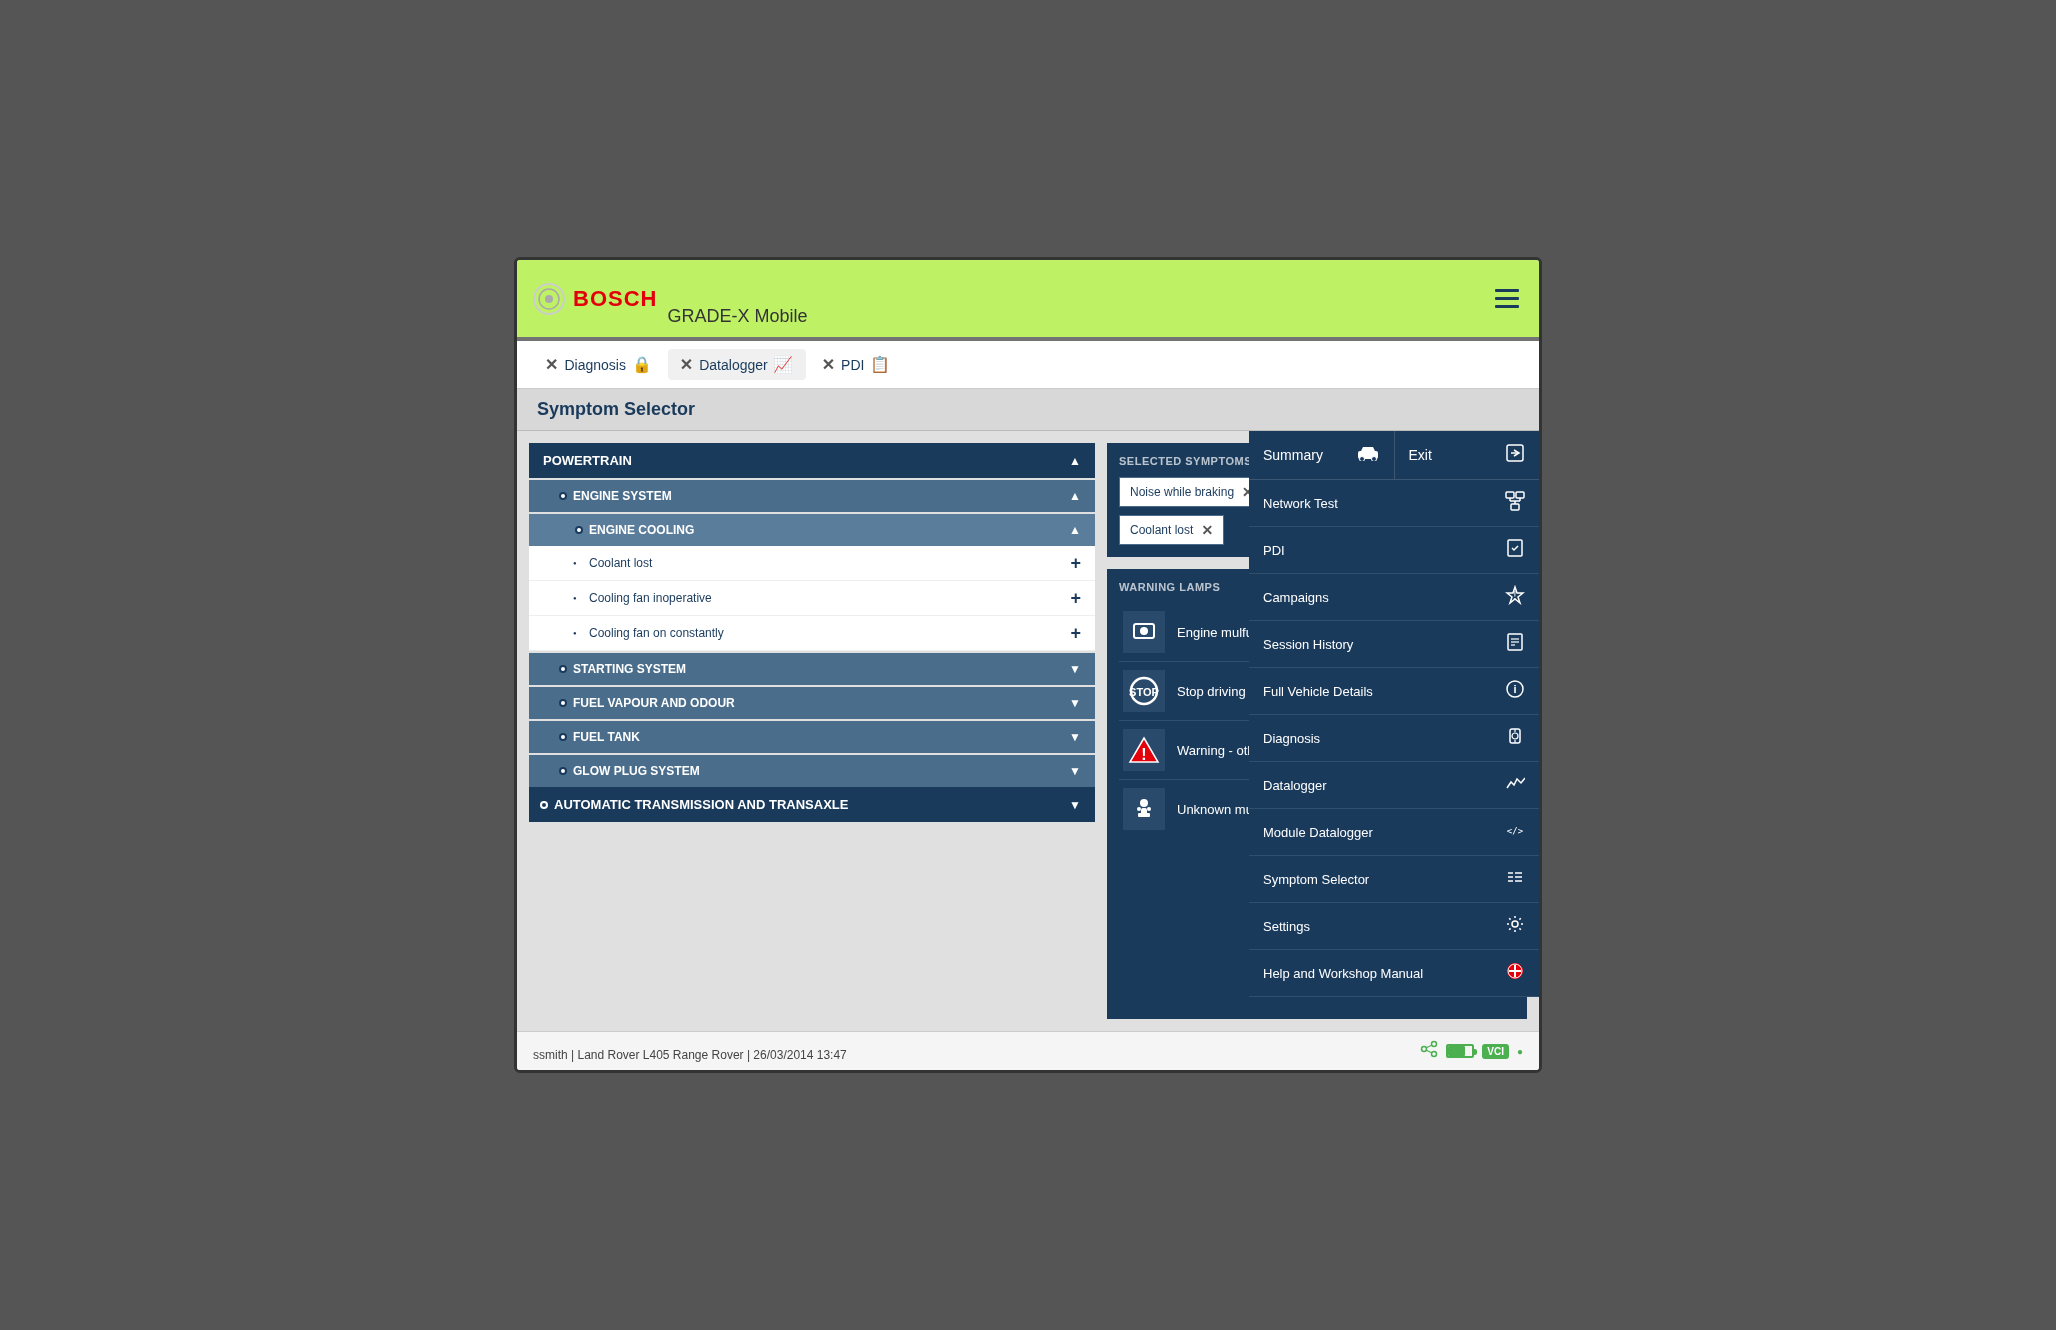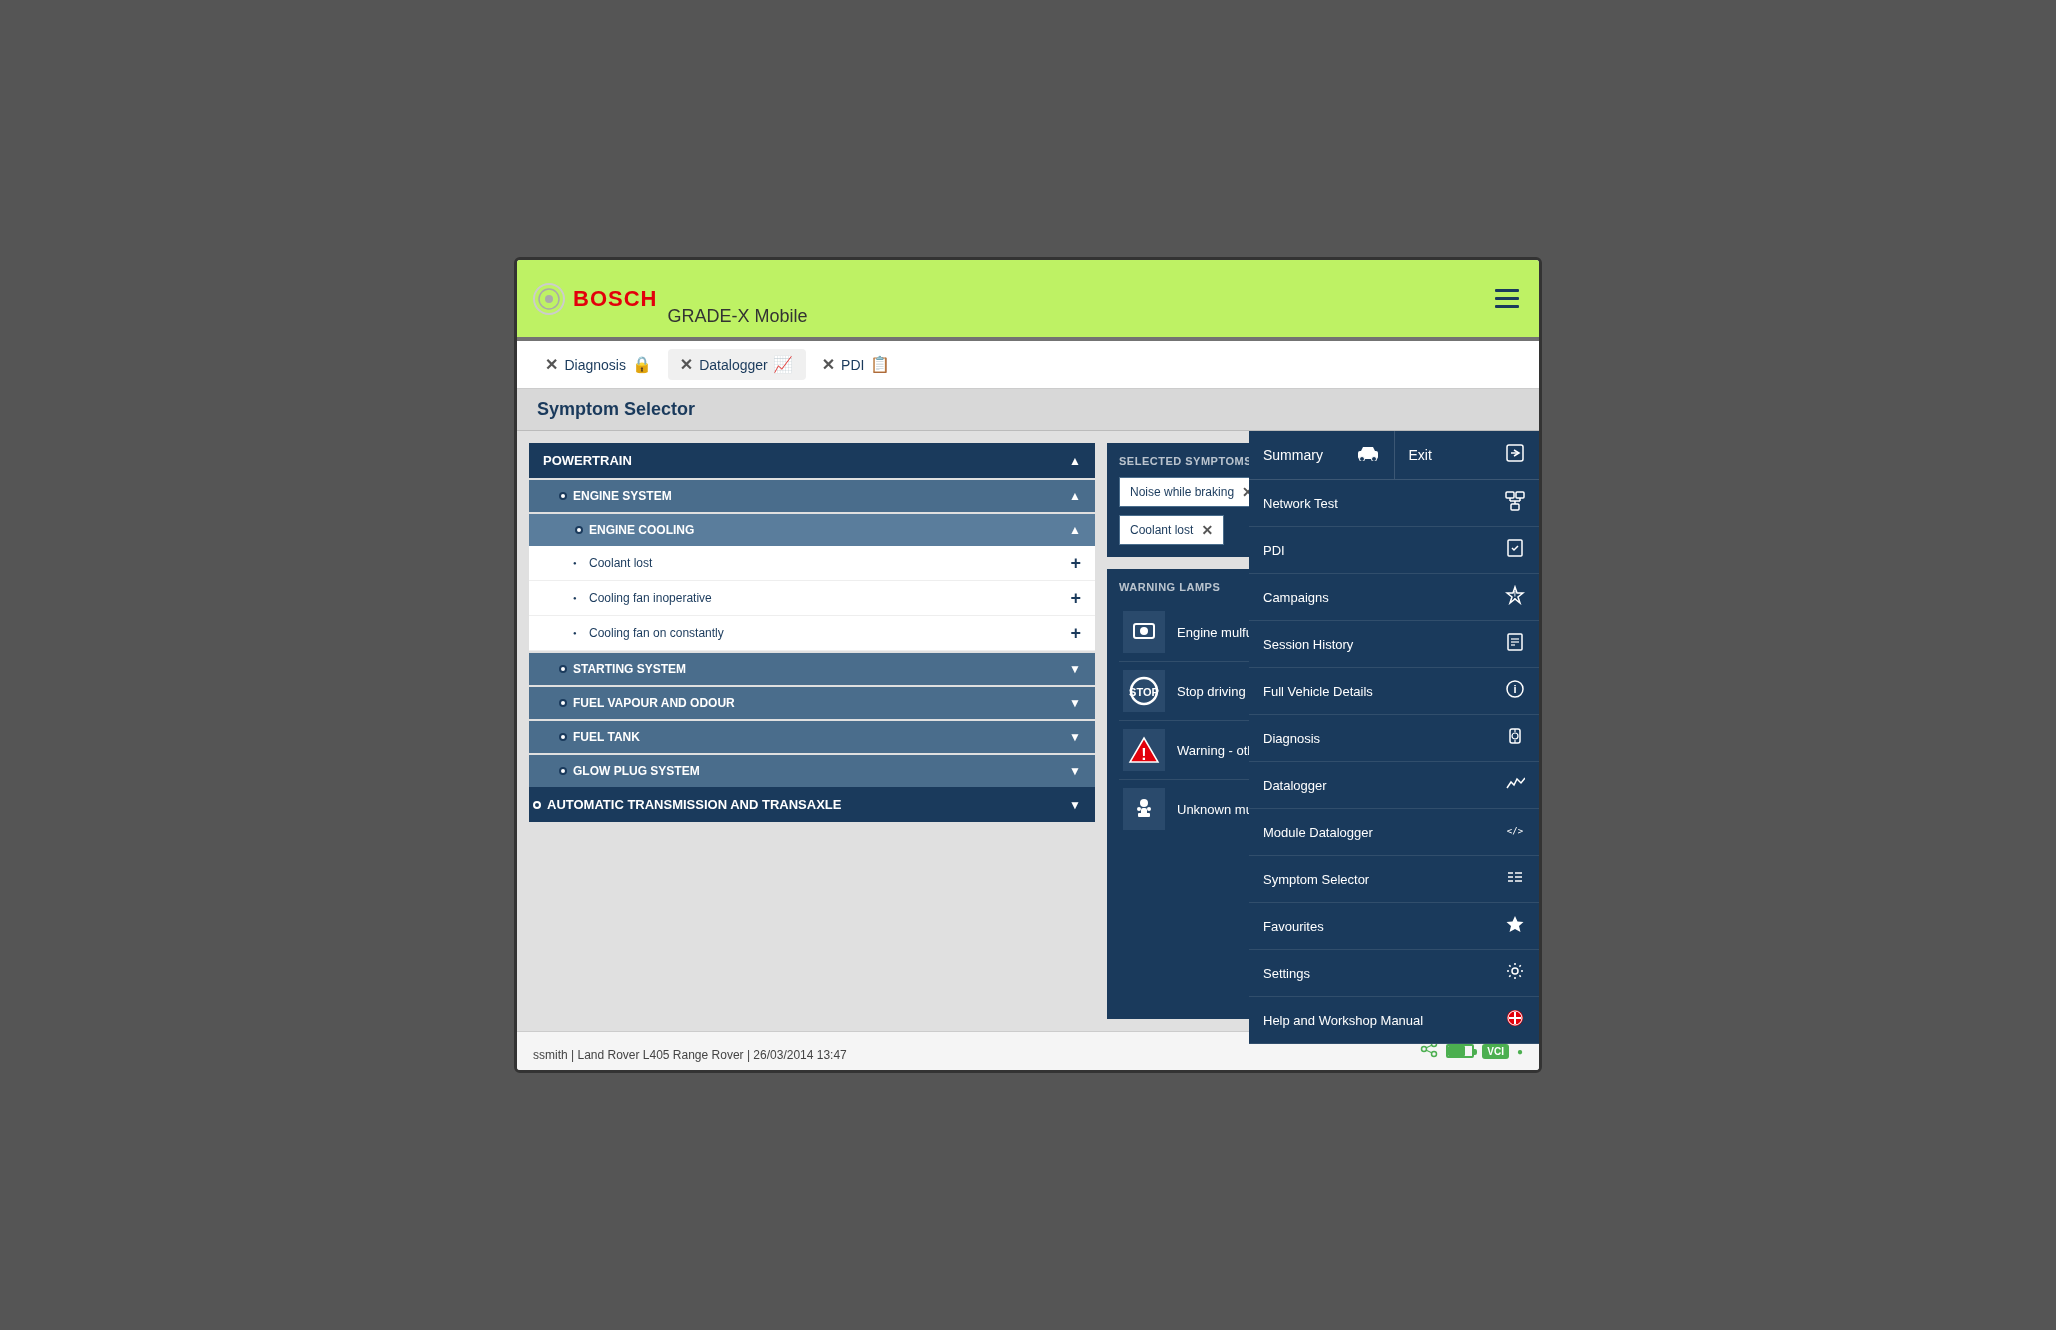--- a/index.html
+++ b/index.html
@@ -501,21 +501,21 @@
           </div>
 
           <div class="tree-sub-header">
             <div class="tree-connector">
               <div class="tree-dot"></div>
               <span>GLOW PLUG SYSTEM</span>
             </div>
             <span class="chevron">▼</span>
           </div>
 
-          <div class="tree-header" style="background:#1a3a5c; padding-left:4px;">
+          <div class="tree-header" style="background:#1a3a5c; padding-left:11px;">
             <div class="tree-connector">
               <div class="tree-dot" style="background:#1a3a5c; border-color:#fff;"></div>
               <span>AUTOMATIC TRANSMISSION AND TRANSAXLE</span>
             </div>
             <span class="chevron">▼</span>
           </div>
 
         </div>
       </div>
     </div>
@@ -693,28 +693,20 @@
       <div class="side-nav-item">
         <span>Symptom Selector</span>
         <span class="nav-icon">
           <svg width="20" height="20" viewBox="0 0 20 20" fill="none">
             <line x1="3" y1="6" x2="8" y2="6" stroke="white" stroke-width="1.5"></line>
             <line x1="10" y1="6" x2="17" y2="6" stroke="white" stroke-width="1.5"></line>
             <line x1="3" y1="10" x2="8" y2="10" stroke="white" stroke-width="1.5"></line>
             <line x1="10" y1="10" x2="17" y2="10" stroke="white" stroke-width="1.5"></line>
             <line x1="3" y1="14" x2="8" y2="14" stroke="white" stroke-width="1.5"></line>
             <line x1="10" y1="14" x2="17" y2="14" stroke="white" stroke-width="1.5"></line>
-          </svg>
-        </span>
-      </div>
-      <div class="side-nav-item">
-        <span>Favourites</span>
-        <span class="nav-icon">
-          <svg width="20" height="20" viewBox="0 0 20 20">
-            <polygon points="10,2 12.5,7.5 18.5,8 14,12 15.5,18 10,15 4.5,18 6,12 1.5,8 7.5,7.5" fill="white"></polygon>
           </svg>
         </span>
       </div>
       <div class="side-nav-item">
         <span>Settings</span>
         <span class="nav-icon">
           <svg width="20" height="20" viewBox="0 0 20 20" fill="none">
             <circle cx="10" cy="10" r="3" stroke="white" stroke-width="1.5"></circle>
             <path d="M10 2v2M10 16v2M2 10h2M16 10h2M4.2 4.2l1.4 1.4M14.4 14.4l1.4 1.4M4.2 15.8l1.4-1.4M14.4 5.6l1.4-1.4" stroke="white" stroke-width="1.5"></path>
           </svg>

